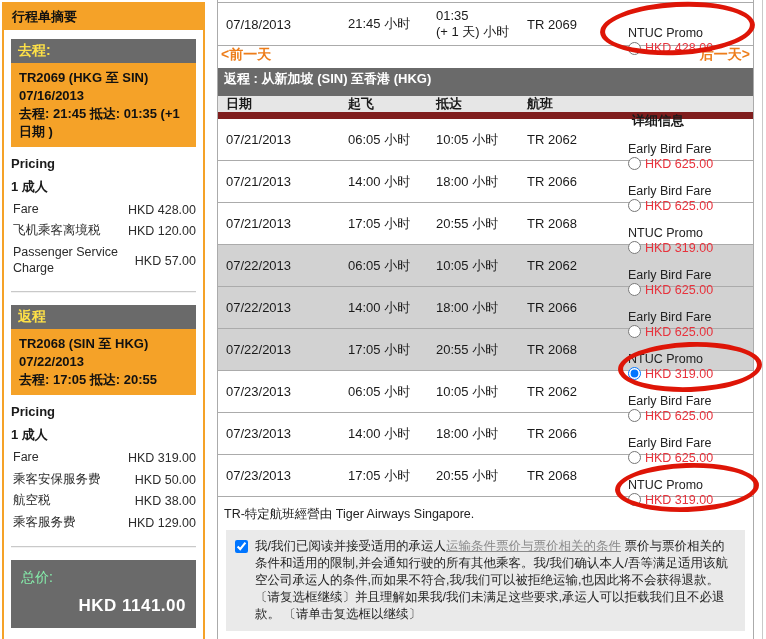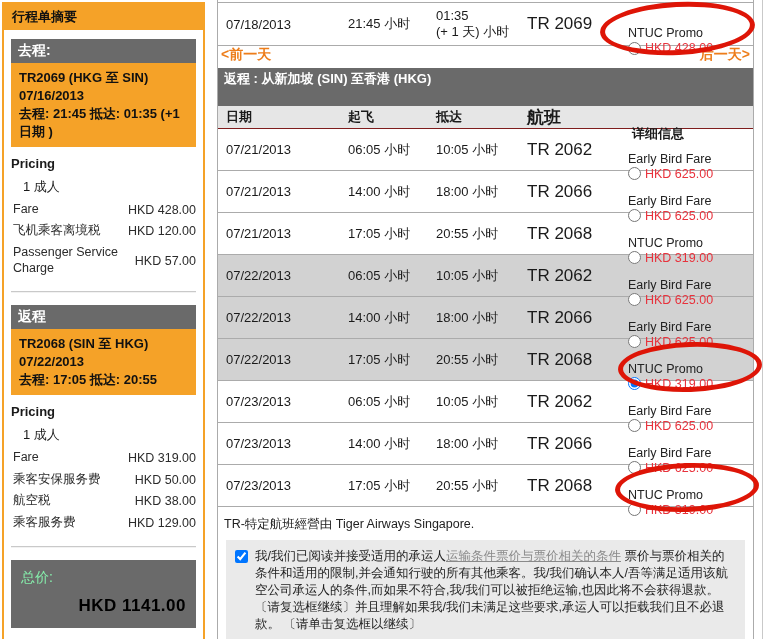--- a/index.html
+++ b/index.html
@@ -8,51 +8,51 @@
     position:relative; width:766px; height:639px; overflow:hidden;
     font-family:"Liberation Sans","DejaVu Sans",sans-serif; background:#fff; color:#1a1a1a;
   }
   
   .sidebar {
     position:absolute; left:2px; top:2px; width:203px;
     border:2px solid #F5A228; background:#fff; padding-bottom:14px;
   }
   .sidebar-title { background:#F5A228; font-weight:bold; font-size:13px; padding:4px 8px; color:#111; }
   .sidebar-inner { padding:5px 7px 0 7px; }
-  .section-bar { background:#6A6A6A; color:#ffffff; font-weight:bold; font-size:14px; padding:3px 7px; margin-top:4px; }
+  .section-bar { background:#6A6A6A; color:#fde047; font-weight:bold; font-size:14px; padding:3px 7px; margin-top:4px; }
   .flight-box { background:#F5A228; padding:6px 8px; font-weight:bold; font-size:13px; line-height:1.38; color:#111; }
   .pricing-label { font-weight:bold; font-size:13px; margin-top:9px; }
-  .pax-label { font-weight:normal; font-size:13px; margin:7px 0 3px 12px; }
+  .pax-label { font-weight:bold; font-size:13px; margin:7px 0 3px 0; }
   .fee-row { display:flex; align-items:center; font-size:12.5px; color:#2b2b2b; padding:3px 0 3px 2px; }
   .fee-label { flex:1; padding-right:16px; line-height:1.25; }
   .fee-value { white-space:nowrap; }
   .divider { margin:12px 0; height:2px; border-top:1px solid #c9c9c9; border-bottom:1px solid #f2f2f2; background:#e3e3e3; }
   .total-box { background:#6A6A6A; margin-top:2px; padding:9px 10px 12px 10px; }
   .total-label { color:#86efac; font-size:14px; }
-  .total-value { color:#000000; font-weight:bold; font-size:17px; text-align:right; margin-top:9px; letter-spacing:0.5px; }
+  .total-value { color:#ffffff; font-weight:bold; font-size:17px; text-align:right; margin-top:9px; letter-spacing:0.5px; }
   
   .main {
     position:absolute; left:217px; top:0; width:537px; height:639px;
     border-left:1px solid #ABABAB; border-right:1px solid #ABABAB; background:#fff;
   }
   .cell-date { width:125px; padding-left:8px; font-size:13px; }
   .cell-dep  { width:88px;  padding-left:5px; font-size:13px; }
   .cell-arr  { width:88px;  padding-left:5px; font-size:13px; }
-  .cell-flt  { width:95px;  padding-left:8px; font-size:17px; }
+  .cell-flt  { width:95px;  padding-left:8px; font-size:13px; }
   .cell-fare { flex:1; padding-left:14px;margin-top:33px; }
   .outbound-row { margin-top:2px; height:44px; border-top:1px solid #ABABAB; border-bottom:1px solid #ABABAB; display:flex; align-items:center; }
   .arr-two-line { line-height:1.25; }
   .fare-name { font-size:12.5px; color:#222; }
   .fare-line { display:flex; align-items:center; gap:4px; margin-top:1px; }
   .fare-line input { width:13px; height:13px; margin:0; }
   .fare-price { font-size:12.5px; color:#E8323C; }
   .nav-row { height:18px; display:flex; justify-content:space-between; padding:0 3px; }
   .nav-link { color:#ED7D1A; font-weight:bold; font-size:14px; cursor:pointer; text-decoration:none; }
-  .return-bar { margin-top:4px; background:#6A6A6A; color:#fff; font-weight:bold; font-size:13px; height:38px; line-height:22px; padding-left:6px; }
-  .thead { display:flex; align-items:center; background:#E6E6E6; height:23px; font-weight:bold; font-size:13px; border-bottom:1px solid #7f1d1d; }
+  .return-bar { margin-top:4px; background:#6A6A6A; color:#fff; font-weight:bold; font-size:13px; height:28px; line-height:22px; padding-left:6px; }
+  .thead { display:flex; align-items:center; background:#E6E6E6; height:23px; font-weight:bold; font-size:13px; border-bottom:7px solid #7f1d1d; }
   .frow { display:flex; align-items:center; height:42px; border-bottom:1px solid #ABABAB; background:#fff; }
   .frow.shaded { background:#D2D2D2; }
   .operator-note { margin:9px 0 0 6px; font-size:12.5px; color:#222; }
   .terms-box { margin:7px 8px 0 8px; background:#EAEAEA; padding:8px 9px; display:flex; gap:7px; }
   .terms-box input { width:13px; height:13px; margin-top:2px; flex:none; }
   .terms-text { font-size:12.5px; line-height:17px; color:#1e1e1e; }
   .terms-link { color:#8a8a8a; text-decoration:underline; cursor:pointer; }
   
   .circle { position:absolute; border:5px solid #DE1507; border-radius:50%; pointer-events:none; }
   .c1 { left:600px; top:2px;   width:155px; height:53px; transform:rotate(-3deg); }

